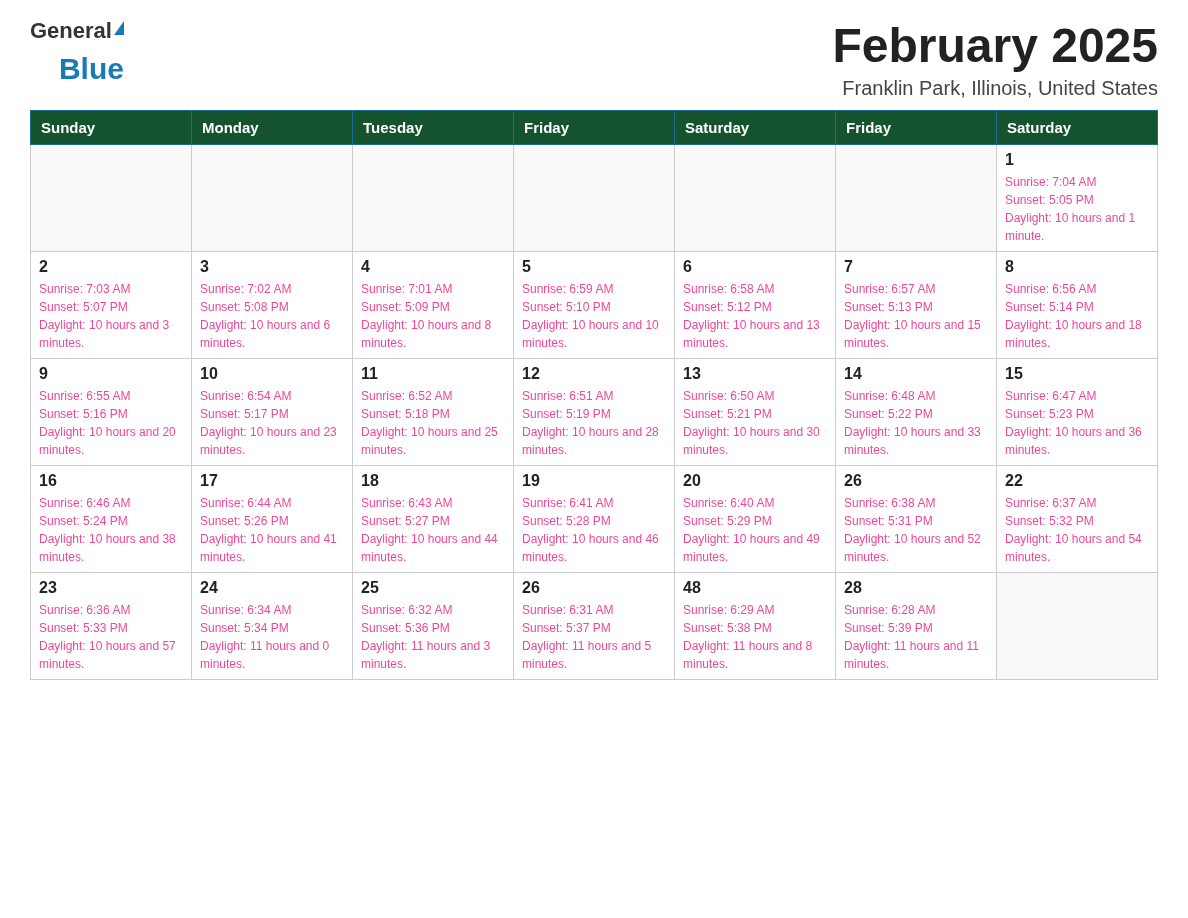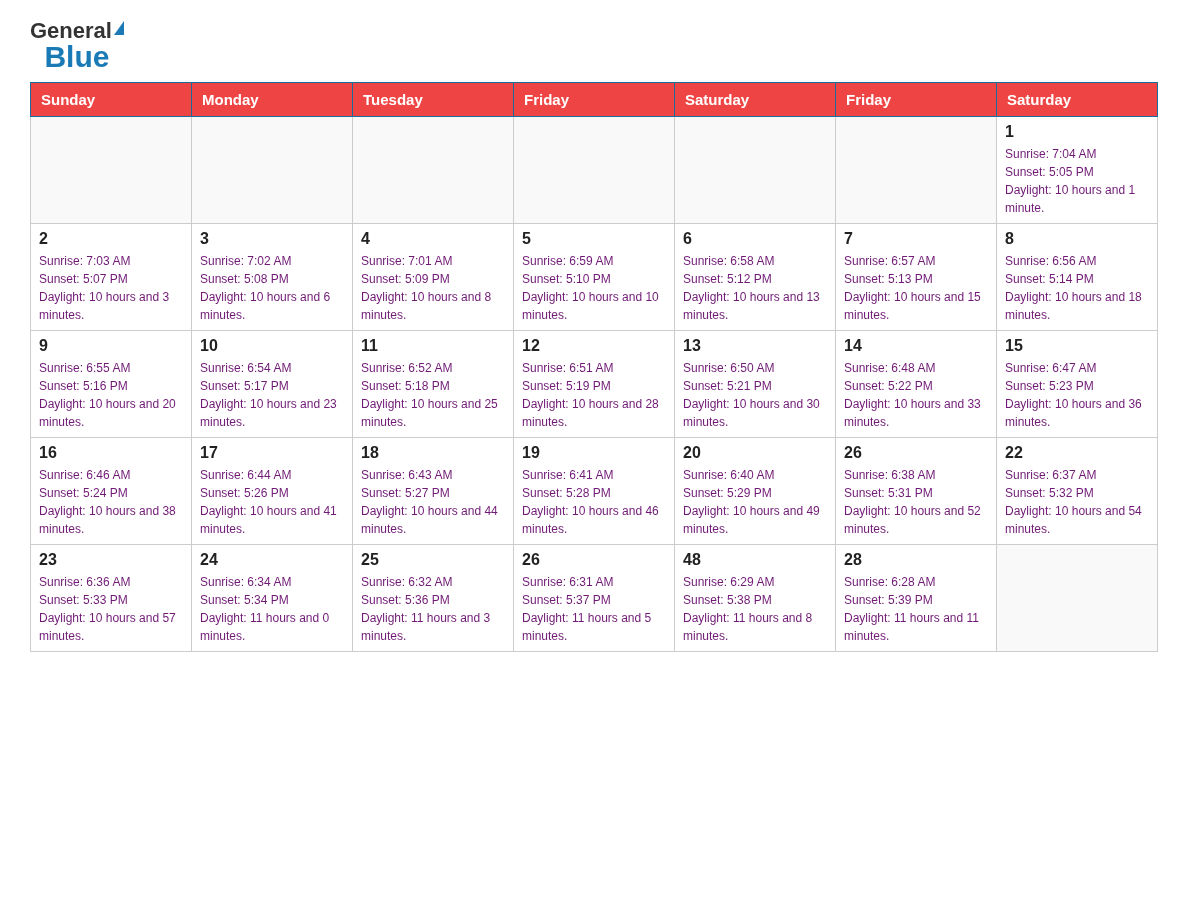--- a/index.html
+++ b/index.html
@@ -12,21 +12,22 @@
     }
     .header {
       display: flex;
       justify-content: space-between;
       align-items: flex-start;
       margin-bottom: 10px;
     }
     .logo {
       display: flex;
       flex-direction: column;
-      align-items: center;
+      align-items: flex-end;
+      gap: 12px;
     }
     .logo-general {
       font-size: 22px;
       font-weight: bold;
       color: #333;
       line-height: 1;
     }
     .logo-blue {
       font-size: 30px;
       font-weight: bold;
@@ -58,21 +59,21 @@
       font-size: 20px;
       color: #444;
       margin-top: 4px;
     }
     .calendar {
       width: 100%;
       border-collapse: collapse;
       margin-top: 10px;
     }
     .calendar thead th {
-      background-color: #ef4444;
+      background-color: #14532d;
       color: #fff;
       font-size: 15px;
       font-weight: bold;
       padding: 8px 10px;
       border: 1px solid #1a6b9a;
       text-align: left;
     }
     .calendar tbody td {
       border: 1px solid #ccc;
       vertical-align: top;
@@ -84,41 +85,45 @@
     }
     .day-number {
       font-size: 16px;
       font-weight: bold;
       color: #222;
       display: block;
       margin-bottom: 4px;
     }
     .day-info {
       font-size: 12px;
-      color: #701a75;
+      color: #ec4899;
       line-height: 1.5;
     }
     .empty-cell {
       background: #f9f9f9;
     }
     .row-border td {
       border-top: 2px solid #5a9bbf;
     }
   </style>
 </head>
 <body>
 
 <div class="header">
   <div class="logo">
     <div style="display:flex; align-items:center; line-height:1.1;">
       <span class="logo-general">General</span>
       <span class="logo-triangle"></span>
     </div>
     <span class="logo-blue">Blue</span>
   </div>
+  <div class="title-block">
+    <div class="main-title">February 2025</div>
+    <div class="subtitle">Franklin Park, Illinois, United States</div>
+  </div>
 </div>
 
 <table class="calendar">
   <thead>
     <tr>
 
     <th>Sunday</th>
         <th>Monday</th>
         <th>Tuesday</th>
         <th>Friday</th>

